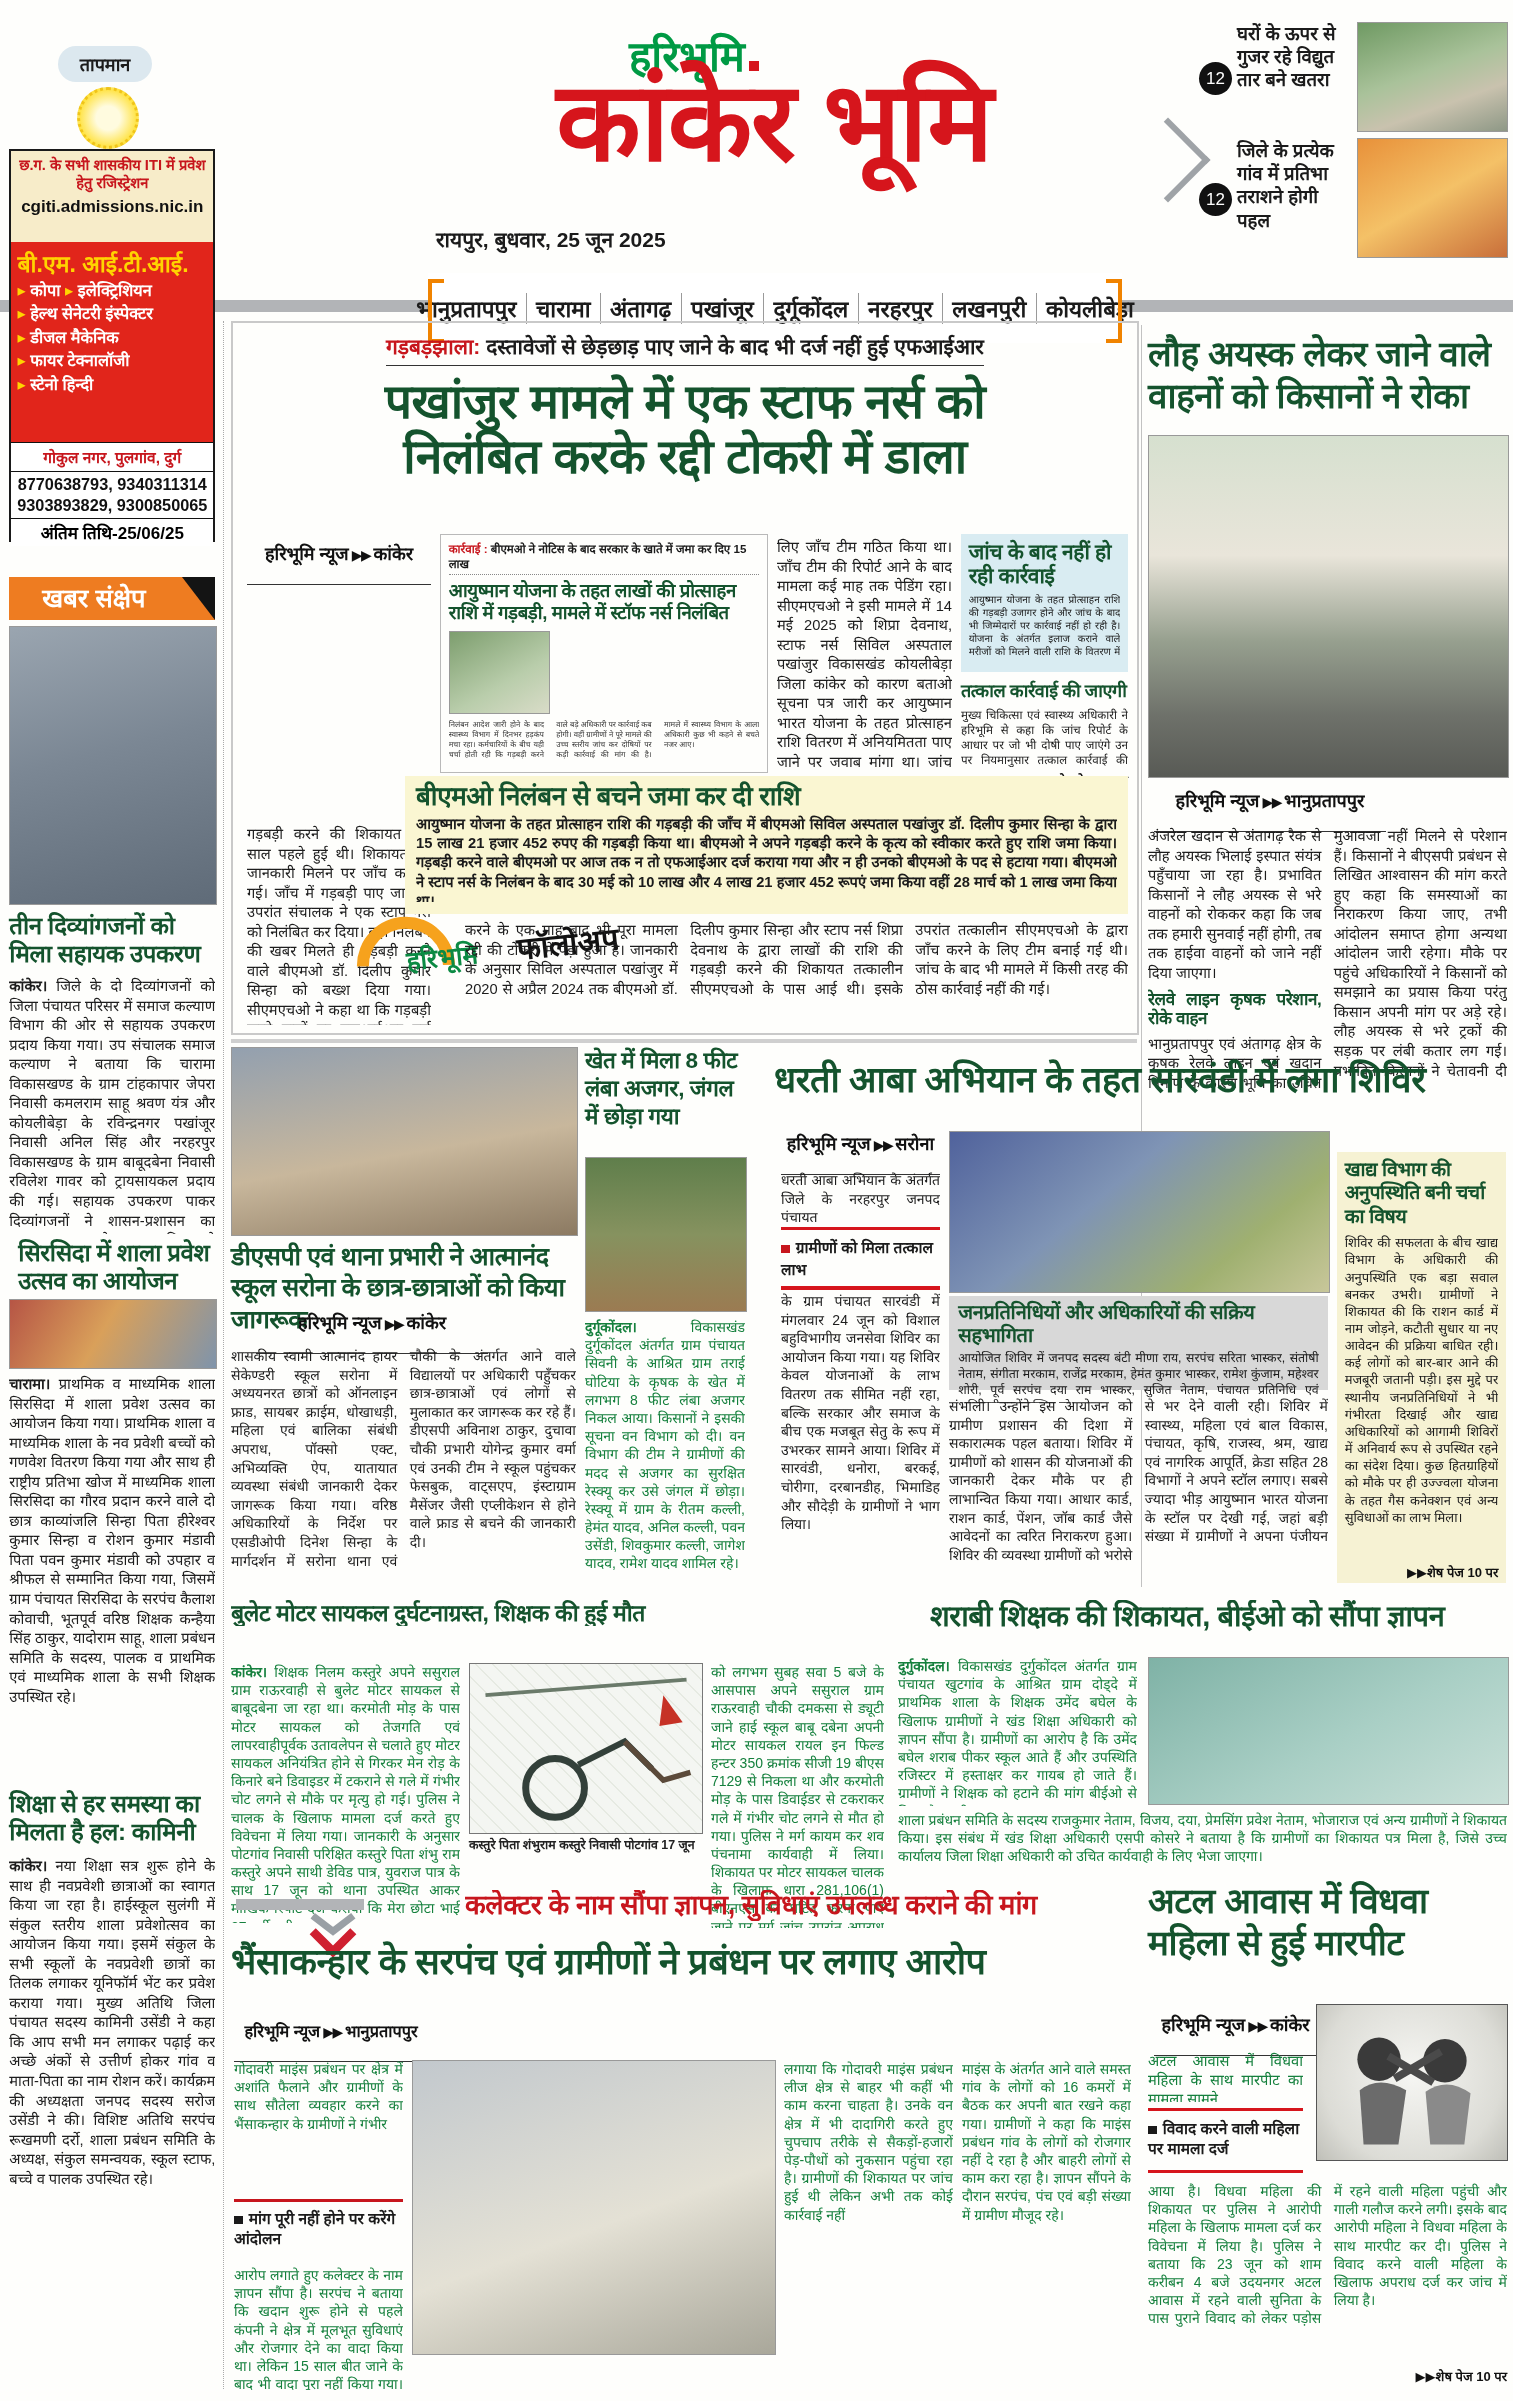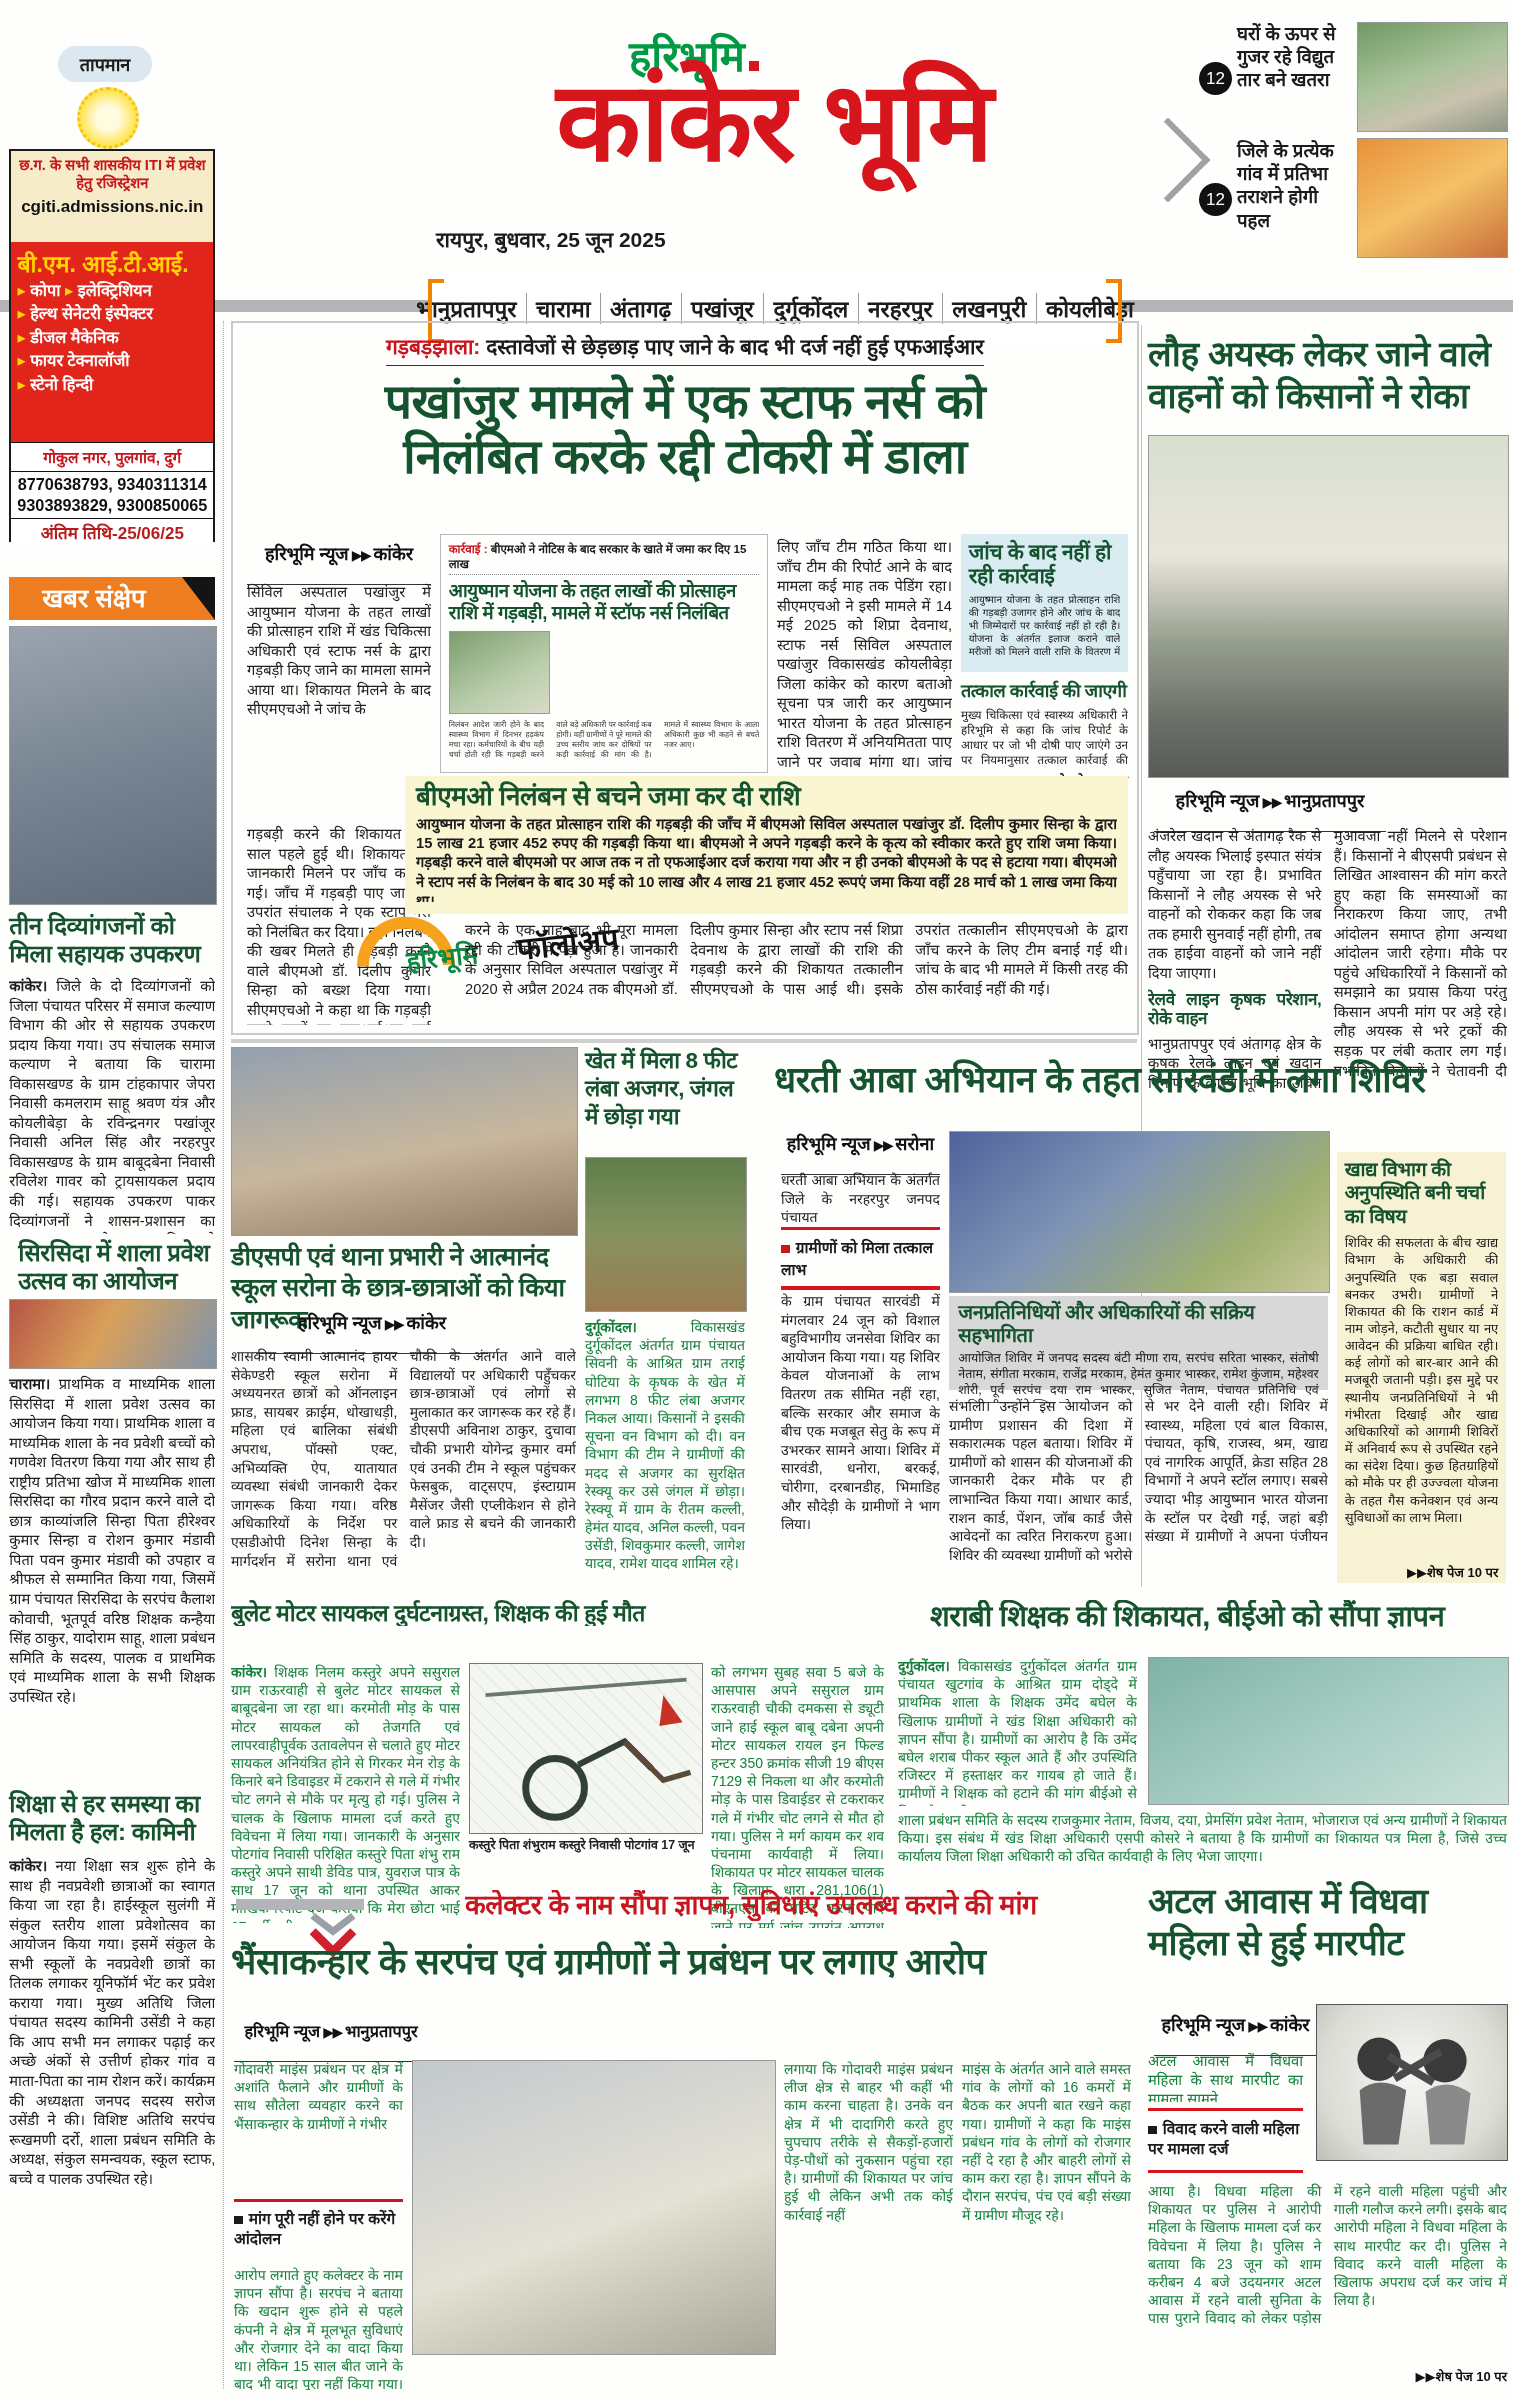--- a/index.html
+++ b/index.html
@@ -92,21 +92,21 @@
         <span style="color:#ffd400;">▸</span> <span>डीजल मैकेनिक</span><br>
         <span style="color:#ffd400;">▸</span> <span>फायर टेक्नालॉजी</span><br>
         <span style="color:#ffd400;">▸</span> <span>स्टेनो हिन्दी</span>
       </div>
     </div>
     <div style="background:#fff;color:#c7161d;font-weight:800;font-size:15.5px;text-align:center;padding:3.1px 0;border-top:1.5px solid #111;border-bottom:1.5px solid #111;">गोकुल नगर, पुलगांव, दुर्ग</div>
     <div style="background:#fff;color:#111;font-weight:800;font-size:16.3px;text-align:center;line-height:1.25;padding:2.3px 0;">
       <div>8770638793, 9340311314</div>
       <div>9303893829, 9300850065</div>
     </div>
-    <div style="background:#fff;color:#b91c1c;font-weight:800;font-size:17px;text-align:center;padding:2.3px 0;border-top:1.5px solid #111;">अंतिम तिथि-25/06/25</div>
+    <div style="background:#fff;color:#000000;font-weight:800;font-size:17px;text-align:center;padding:2.3px 0;border-top:1.5px solid #111;">अंतिम तिथि-25/06/25</div>
   </div>
 
   <div class="abs" style="left:223px;top:321px;height:2068px;border-left:1.5px dotted #aaa;"></div>
 
   <div class="abs" style="left:9.3px;top:577px;width:206px;height:43px;background:#ee7c21;">
     <span style="color:#fff;font-weight:800;font-size:25.6px;padding-left:33px;line-height:43px;">खबर संक्षेप</span>
     <span style="position:absolute;right:0;top:0;width:0;height:0;border-top:43px solid #141414;border-left:33px solid transparent;"></span>
   </div>
   <div class="abs photo p-tricycle" style="left:9.3px;top:626px;width:206px;height:277px;"></div>
   <div class="abs hl" style="left:9.3px;top:912px;width:206px;font-size:24px;">तीन दिव्यांगजनों को मिला सहायक उपकरण</div>
@@ -130,21 +130,20 @@
       </span>
     </div>
     <div class="hl" style="text-align:center;font-size:48px;margin-top:7.7px;">
       <div>पखांजुर मामले में एक स्टाफ नर्स को</div>
       <div>निलंबित करके रद्दी टोकरी में डाला</div>
     </div>
 
     <div class="abs byline" style="left:14px;top:218px;width:184px;">
       <span>हरिभूमि न्यूज</span><span class="arr">▶▶</span><span>कांकेर</span>
     </div>
-    <div class="abs body-txt" style="left:14px;top:260px;width:184px;height:231px;">सिविल अस्पताल पखांजुर में आयुष्मान योजना के तहत लाखों की प्रोत्साहन राशि में खंड चिकित्सा अधिकारी एवं स्टाफ नर्स के द्वारा गड़बड़ी किए जाने का मामला सामने आया था। शिकायत मिलने के बाद सीएमएचओ ने जांच के</div>
 
     <div class="abs" style="left:207px;top:211px;width:328px;height:239px;border:1.5px solid #b9b9b9;box-sizing:border-box;padding:6.2px 7.7px;">
       <div style="font-size:11.6px;font-weight:800;border-bottom:0.8px dotted #888;padding-bottom:3.1px;">
         <span class="kicker-red">कार्रवाई :</span> <span>बीएमओ ने नोटिस के बाद सरकार के खाते में जमा कर दिए 15 लाख</span>
       </div>
       <div class="hl" style="font-size:18.6px;margin-top:4.6px;line-height:1.2;">आयुष्मान योजना के तहत लाखों की प्रोत्साहन राशि में गड़बड़ी, मामले में स्टॉफ नर्स निलंबित</div>
       <div style="display:flex;margin-top:6.2px;gap:7.7px;">
         <div class="photo p-hospital" style="width:99px;height:81px;flex:none;"></div>
       </div>
       <div class="cols3" style="font-size:7.7px;line-height:1.3;color:#333;margin-top:6.2px;height:43px;overflow:hidden;text-align:justify;">निलंबन आदेश जारी होने के बाद स्वास्थ्य विभाग में दिनभर हड़कंप मचा रहा। कर्मचारियों के बीच यही चर्चा होती रही कि गड़बड़ी करने वाले बड़े अधिकारी पर कार्रवाई कब होगी। वहीं ग्रामीणों ने पूरे मामले की उच्च स्तरीय जांच कर दोषियों पर कड़ी कार्रवाई की मांग की है। मामले में स्वास्थ्य विभाग के आला अधिकारी कुछ भी कहने से बचते नजर आए।</div>

